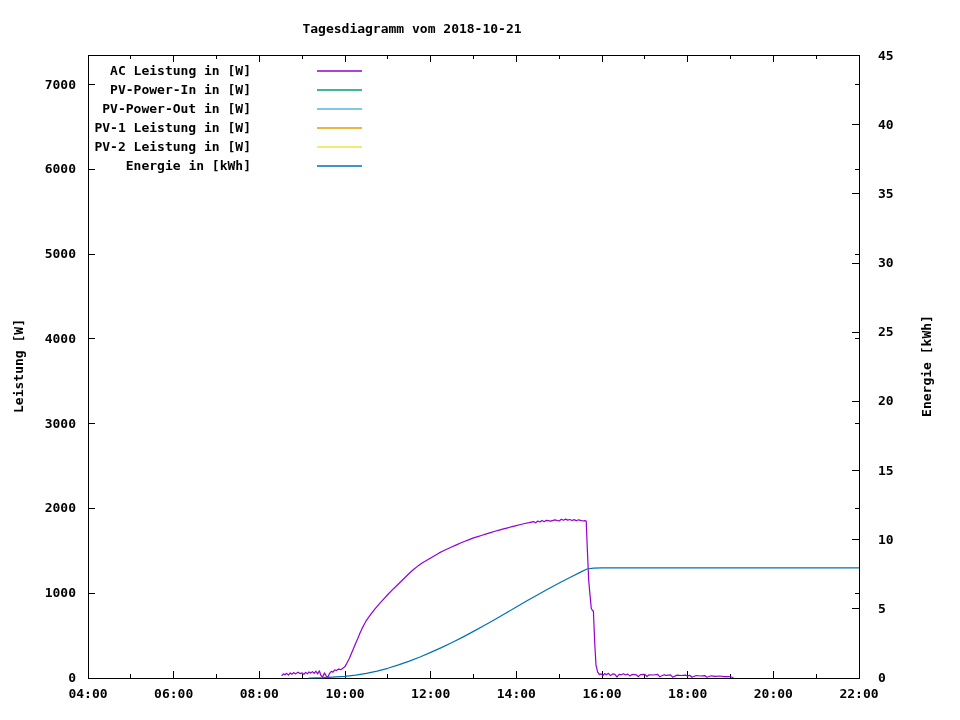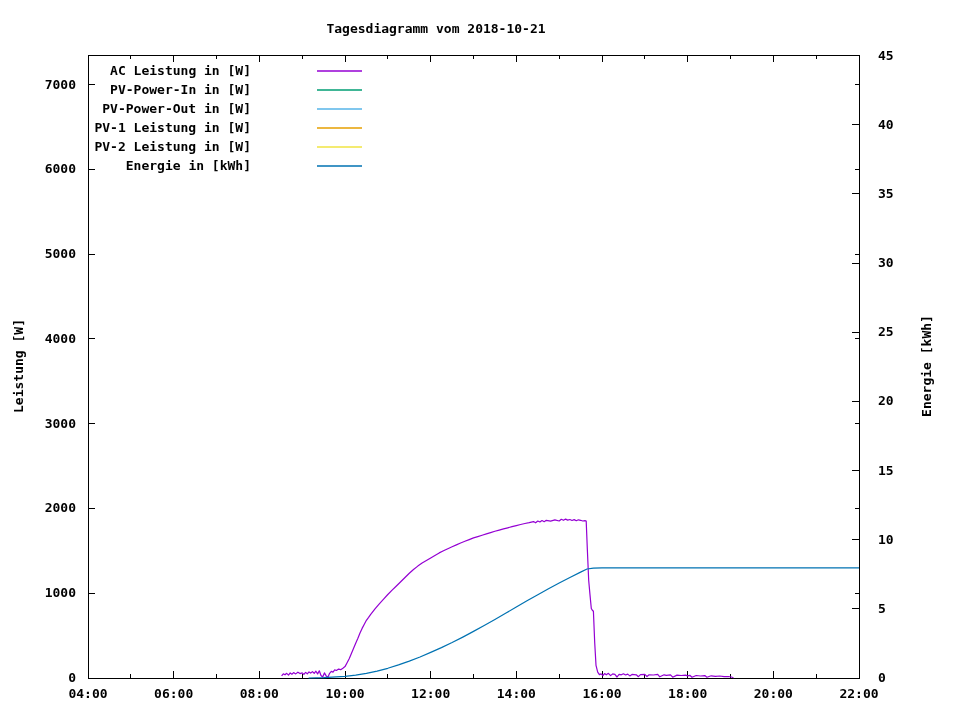--- a/index.html
+++ b/index.html
@@ -1,18 +1,18 @@
 <!DOCTYPE html>
 <html><head>
 <meta charset="utf-8">
 <style>
   html,body{margin:0;padding:0;background:#ffffff;}
   .figure{position:relative;width:960px;height:720px;background:#fff;overflow:hidden;
           font-family:"DejaVu Sans Mono",monospace;}
-  .chart-title{position:absolute;left:436px;top:21px;transform:translateX(-50%);
+  .chart-title{position:absolute;left:412px;top:21px;transform:translateX(-50%);
                font:bold 13px "DejaVu Sans Mono",monospace;color:#000;white-space:nowrap;}
   .ylabel{position:absolute;font:bold 13px "DejaVu Sans Mono",monospace;color:#000;
           white-space:nowrap;}
   .ylabel-left{left:18px;top:366px;transform:translate(-50%,-50%) rotate(-90deg);}
   .ylabel-right{left:926px;top:366px;transform:translate(-50%,-50%) rotate(-90deg);}
   svg{position:absolute;left:0;top:0;}
   svg text{font:bold 13px "DejaVu Sans Mono",monospace;fill:#000;}
 </style>
 </head>
 <body>

